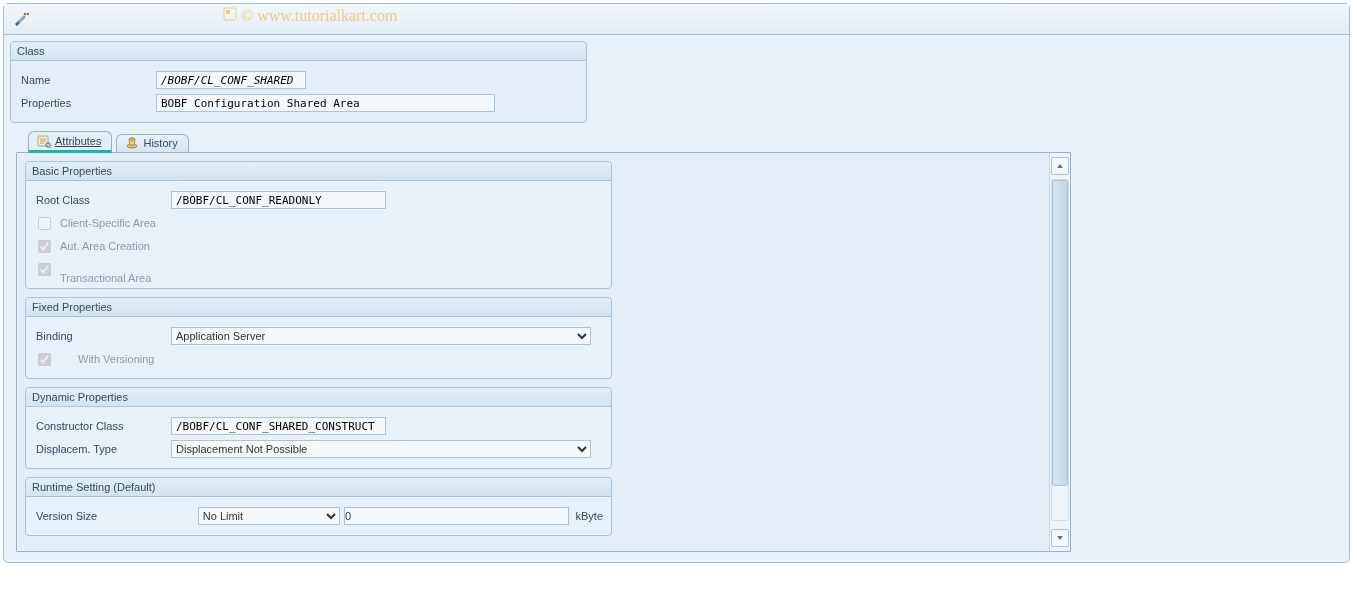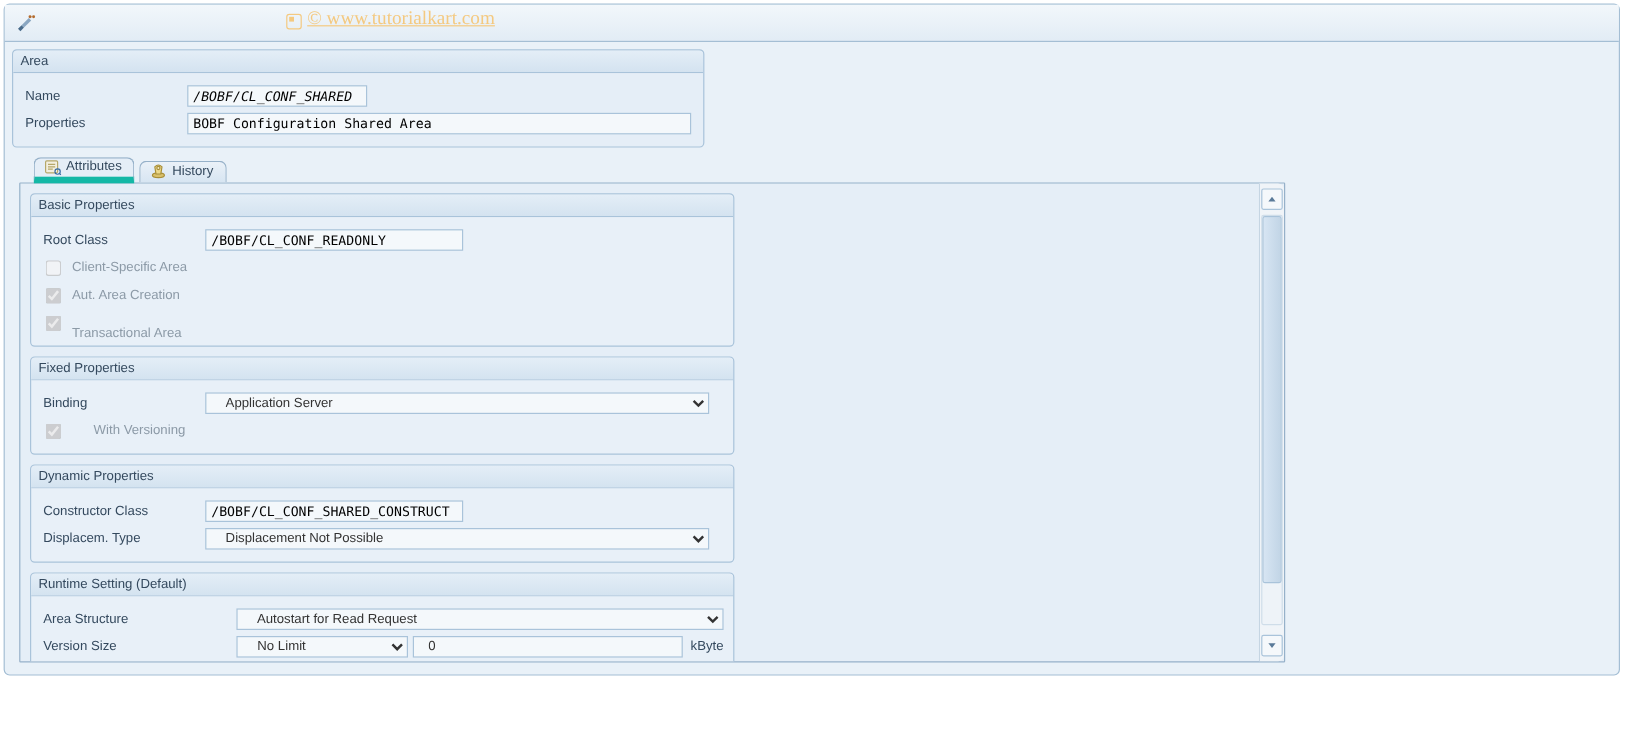--- a/index.html
+++ b/index.html
@@ -42,30 +42,29 @@
   .toolbar .tool-btn {
     display: inline-flex;
     margin-right: 4px;
     cursor: pointer;
     align-items: center;
     justify-content: center;
     width: 20px; height: 20px;
   }
   .watermark {
     position: absolute;
-    left: 234px;
+    left: 219px;
     top: 3px;
     color: #f5c574;
     font-family: 'Times New Roman', serif;
     font-size: 16px;
     opacity: 0.9;
     display: flex;
-    align-items: flex-end;
+    align-items: flex-start;
     gap: 4px;
-    text-decoration: underline;
   }
   .content {
     padding: 6px 6px 10px 6px;
   }
   .group {
     border: 1px solid #a9c3da;
     border-radius: 4px;
     background: #e5eef7;
     margin-bottom: 8px;
   }
@@ -90,21 +89,21 @@
     width: 135px;
     color: #34495e;
     padding-left: 2px;
   }
   .form-row .lbl.disabled { color: #8c9aa7; }
   input.text, select.text {
     font: inherit;
     color: #333;
     border: 1px solid #a9c3da;
     background: #f4f8fb;
-    padding: 1px 12px;
+    padding: 1px 0;
     height: 18px;
     box-sizing: border-box;
   }
   input.text.wnum { width: 230px; text-align: left; }
   select.text.w4 { width: 420px; }
   select.text.w5 { width: 145px; }
   .value {
     border: 1px solid #a9c3da;
     background: #f4f8fb;
     padding: 1px 4px;
@@ -144,23 +143,24 @@
     border-bottom: none;
     background: linear-gradient(to bottom,#eaf1f8 0%,#d7e5f2 100%);
     margin-right: 4px;
     border-radius: 6px 6px 0 0;
     color: #34495e;
     height: 18px;
     box-sizing: border-box;
   }
   .tab.active {
     background: #e5eef7;
-    border-bottom: 6px solid #14b8a6;
+    border-bottom: 3px solid #14b8a6;
     margin-bottom: -1px;
     height: 22px;
+    text-decoration: underline;
   }
   .tab svg { width: 14px; height: 14px; }
 
   .tab-container {
     margin: 0 6px 0 6px;
     border: 1px solid #96b1c9;
     border-radius: 1px;
     background: #e5eef7;
     width: 1053px;
     position: relative;
@@ -233,29 +233,29 @@
       <svg width="14" height="14" viewBox="0 0 14 14">
         <rect x="1" y="1" width="12" height="12" rx="2" fill="none" stroke="#f5c574" stroke-width="1"></rect>
         <rect x="3" y="3" width="4" height="4" fill="#f5c574"></rect>
       </svg>
       <span>© www.tutorialkart.com</span>
     </div>
   </div>
   <div class="content">
 
     <div class="group small">
-      <div class="group-header">Area</div>
+      <div class="group-header">Class</div>
       <div class="group-body">
         <div class="form-row">
           <span class="lbl">Name</span>
           <div class="value" style="width:150px;font-style:italic;">/BOBF/CL_CONF_SHARED</div>
         </div>
         <div class="form-row">
           <span class="lbl">Properties</span>
-          <div class="value" style="width:420px;font-family:'Lucida Console',Monaco,monospace;">BOBF Configuration Shared Area</div>
+          <div class="value" style="width:339px;font-family:'Lucida Console',Monaco,monospace;">BOBF Configuration Shared Area</div>
         </div>
       </div>
     </div>
 
     <div class="tabstrip">
       <div class="tab active">
         <svg viewBox="0 0 14 14">
           <rect x="1" y="2" width="10" height="10" rx="1" fill="#f3efdf" stroke="#b6a86a"></rect>
           <line x1="3" y1="5" x2="9" y2="5" stroke="#b6a86a"></line>
           <line x1="3" y1="7" x2="9" y2="7" stroke="#b6a86a"></line>
@@ -329,26 +329,20 @@
                 <option>Displacement Not Possible</option>
               </select>
             </div>
           </div>
         </div>
 
         <div class="group">
           <div class="group-header">Runtime Setting (Default)</div>
           <div class="group-body">
             <div class="form-row">
-              <span class="lbl" style="width:165px;">Area Structure</span>
-              <select class="text w4" style="width:415px;">
-                <option>Autostart for Read Request</option>
-              </select>
-            </div>
-            <div class="form-row">
               <span class="lbl" style="width:165px;">Version Size</span>
               <select class="text w5">
                 <option>No Limit</option>
               </select>
               <input class="text wnum" style="margin-left: 4px;" value="0">
               <span class="unit">kByte</span>
             </div>
           </div>
         </div>
 

